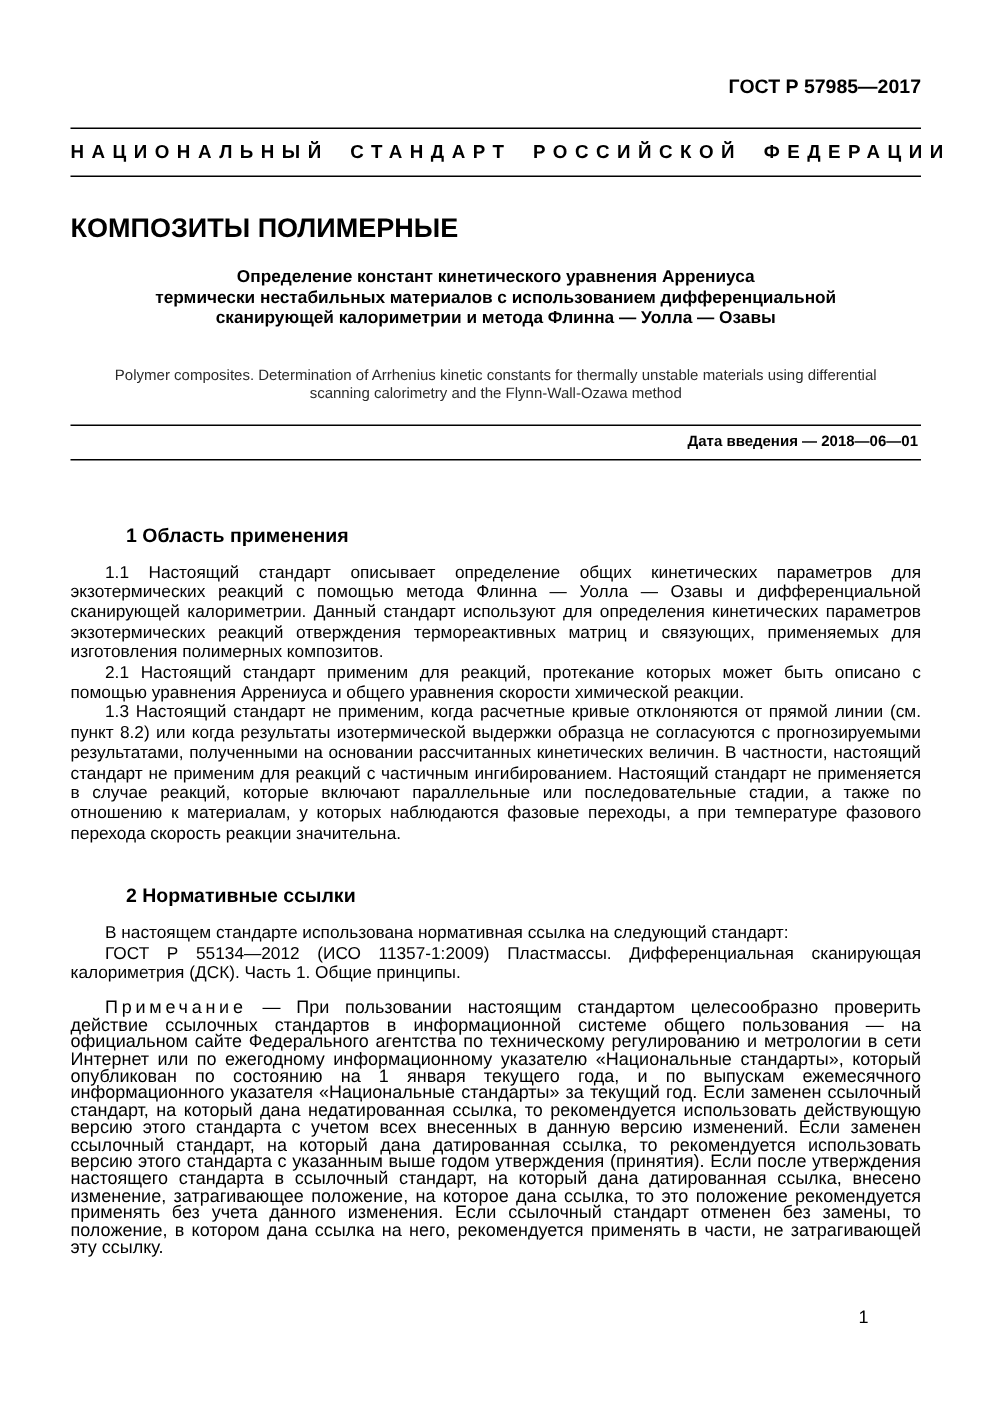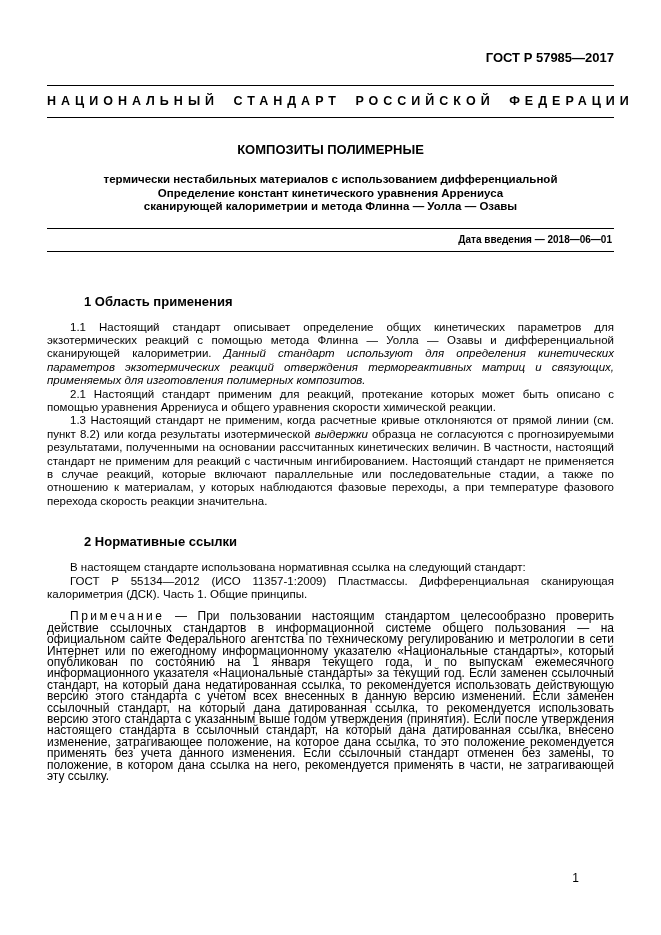--- a/index.html
+++ b/index.html
@@ -31,23 +31,22 @@
     .fed-line {
       font-weight: 700;
       font-size: 12.5px;
       letter-spacing: 5px;
       word-spacing: 6px;
       text-align: left;
       white-space: nowrap;
     }
     .subject {
       margin-top: 24px;
-      text-align: center;
       font-weight: 700;
-      font-size: 13px;
+      font-size: 18px;
     }
     .title-ru {
       margin-top: 16px;
       text-align: center;
       font-weight: 700;
       font-size: 11.5px;
       line-height: 13.5px;
     }
     .title-en {
       margin: 25px auto 0 auto;
@@ -73,21 +72,21 @@
       font-size: 13px;
       margin: 26px 0 12px 37px;
     }
     .sec-heading.first { margin-top: 42px; }
     .para {
       font-size: 11.5px;
       line-height: 13.4px;
       text-align: justify;
       text-indent: 23px;
     }
-    .italic { font-style: italic; }
+    .italic { }
     .note {
       margin-top: 10px;
       font-size: 12px;
       line-height: 11.4px;
       text-align: justify;
       text-indent: 23px;
     }
     .note-label { letter-spacing: 2.5px; }
     .footer {
       position: absolute;
@@ -119,25 +118,26 @@
 
   <div class="doc-number">ГОСТ Р 57985—2017</div>
 
   <div class="fed-wrap">
     <div class="fed-line">НАЦИОНАЛЬНЫЙ СТАНДАРТ РОССИЙСКОЙ ФЕДЕРАЦИИ</div>
   </div>
 
   <div class="subject">КОМПОЗИТЫ ПОЛИМЕРНЫЕ</div>
 
   <div class="title-ru">
+    <div>Определение констант кинетического уравнения Аррениуса</div>
     <div>термически нестабильных материалов с использованием дифференциальной</div>
-    <div>Определение констант кинетического уравнения Аррениуса</div>
     <div>сканирующей калориметрии и метода Флинна — Уолла — Озавы</div>
   </div>
 
+  <div class="title-en">Polymer composites. Determination of Arrhenius kinetic constants for thermally unstable materials using differential scanning calorimetry and the Flynn-Wall-Ozawa method</div>
 
   <div class="date-block">
     <div class="date-line">Дата введения — 2018—06—01</div>
   </div>
 
   <div class="sec-heading first">1 Область применения</div>
 
   <p class="para"><span>1.1 Настоящий стандарт описывает определение общих кинетических параметров для экзотермических реакций с помощью метода Флинна — Уолла — Озавы и дифференциальной сканирующей калориметрии. </span><span class="italic">Данный стандарт используют для определения кинетических параметров экзотермических реакций отверждения термореактивных матриц и связующих, применяемых для изготовления полимерных композитов.</span></p>
 
   <p class="para">2.1 Настоящий стандарт применим для реакций, протекание которых может быть описано с помощью уравнения Аррениуса и общего уравнения скорости химической реакции.</p>

